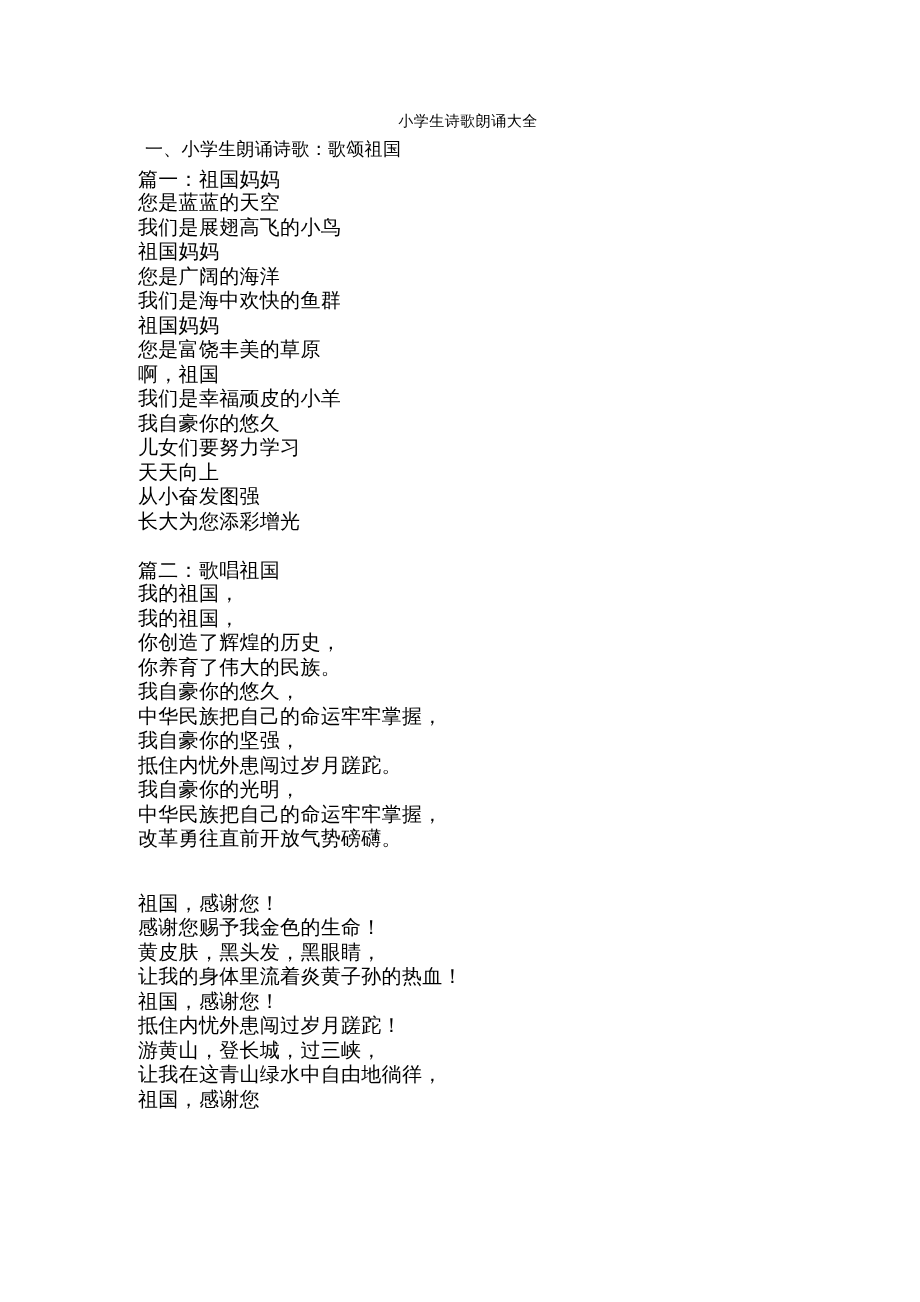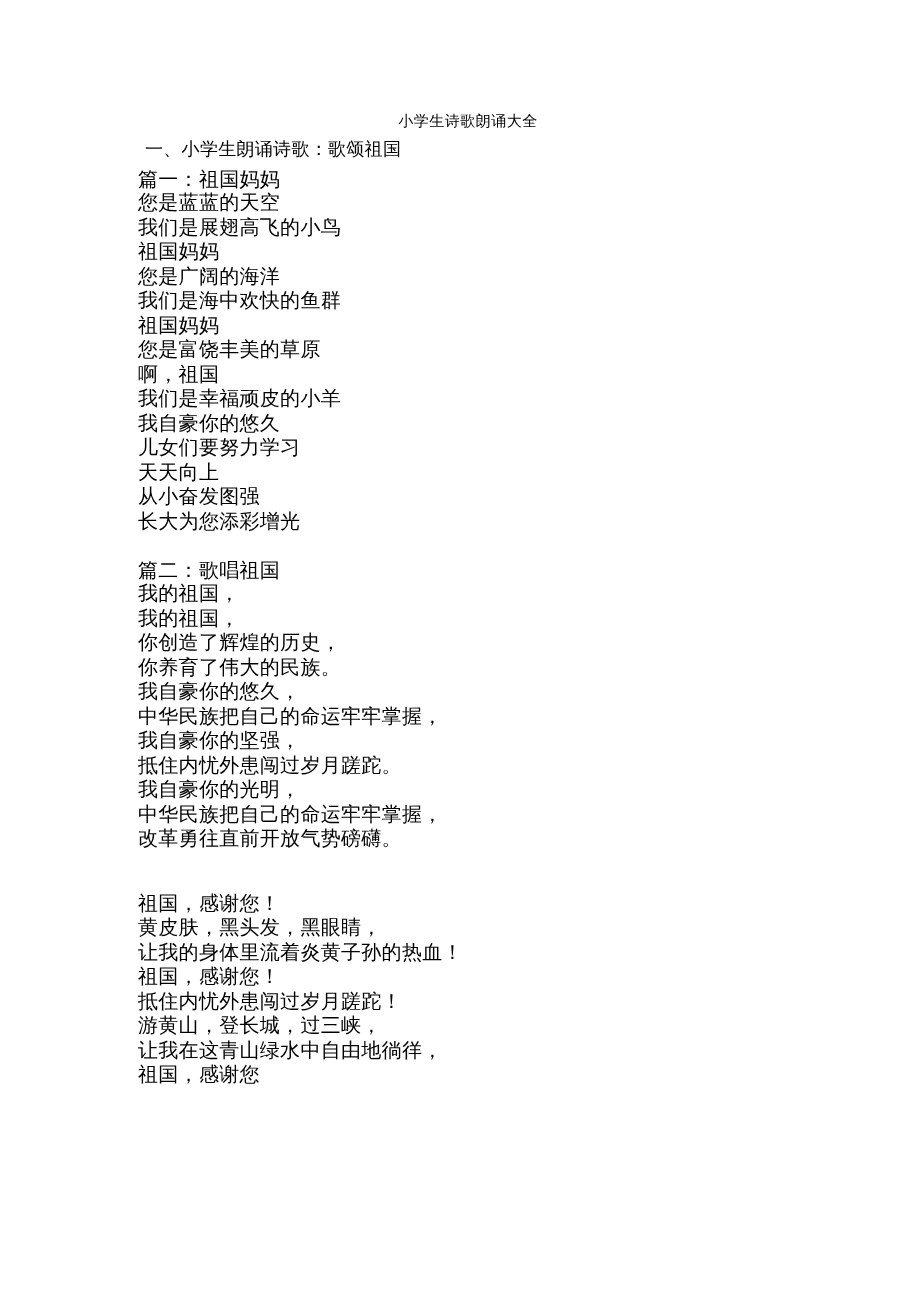--- a/index.html
+++ b/index.html
@@ -102,20 +102,21 @@
       <div class="verse-line">抵住内忧外患闯过岁月蹉跎。</div>
       <div class="verse-line">我自豪你的光明，</div>
       <div class="verse-line">中华民族把自己的命运牢牢掌握，</div>
       <div class="verse-line">改革勇往直前开放气势磅礴。</div>
     </div>
 
     <div class="spacer-lg"></div>
 
     <div class="block">
       <div class="verse-line">祖国，感谢您！</div>
+      <div class="verse-line">感谢您赐予我金色的生命！</div>
       <div class="verse-line">黄皮肤，黑头发，黑眼睛，</div>
       <div class="verse-line">让我的身体里流着炎黄子孙的热血！</div>
       <div class="verse-line">祖国，感谢您！</div>
       <div class="verse-line">抵住内忧外患闯过岁月蹉跎！</div>
       <div class="verse-line">游黄山，登长城，过三峡，</div>
       <div class="verse-line">让我在这青山绿水中自由地徜徉，</div>
       <div class="verse-line">祖国，感谢您</div>
     </div>
 
   </div>

